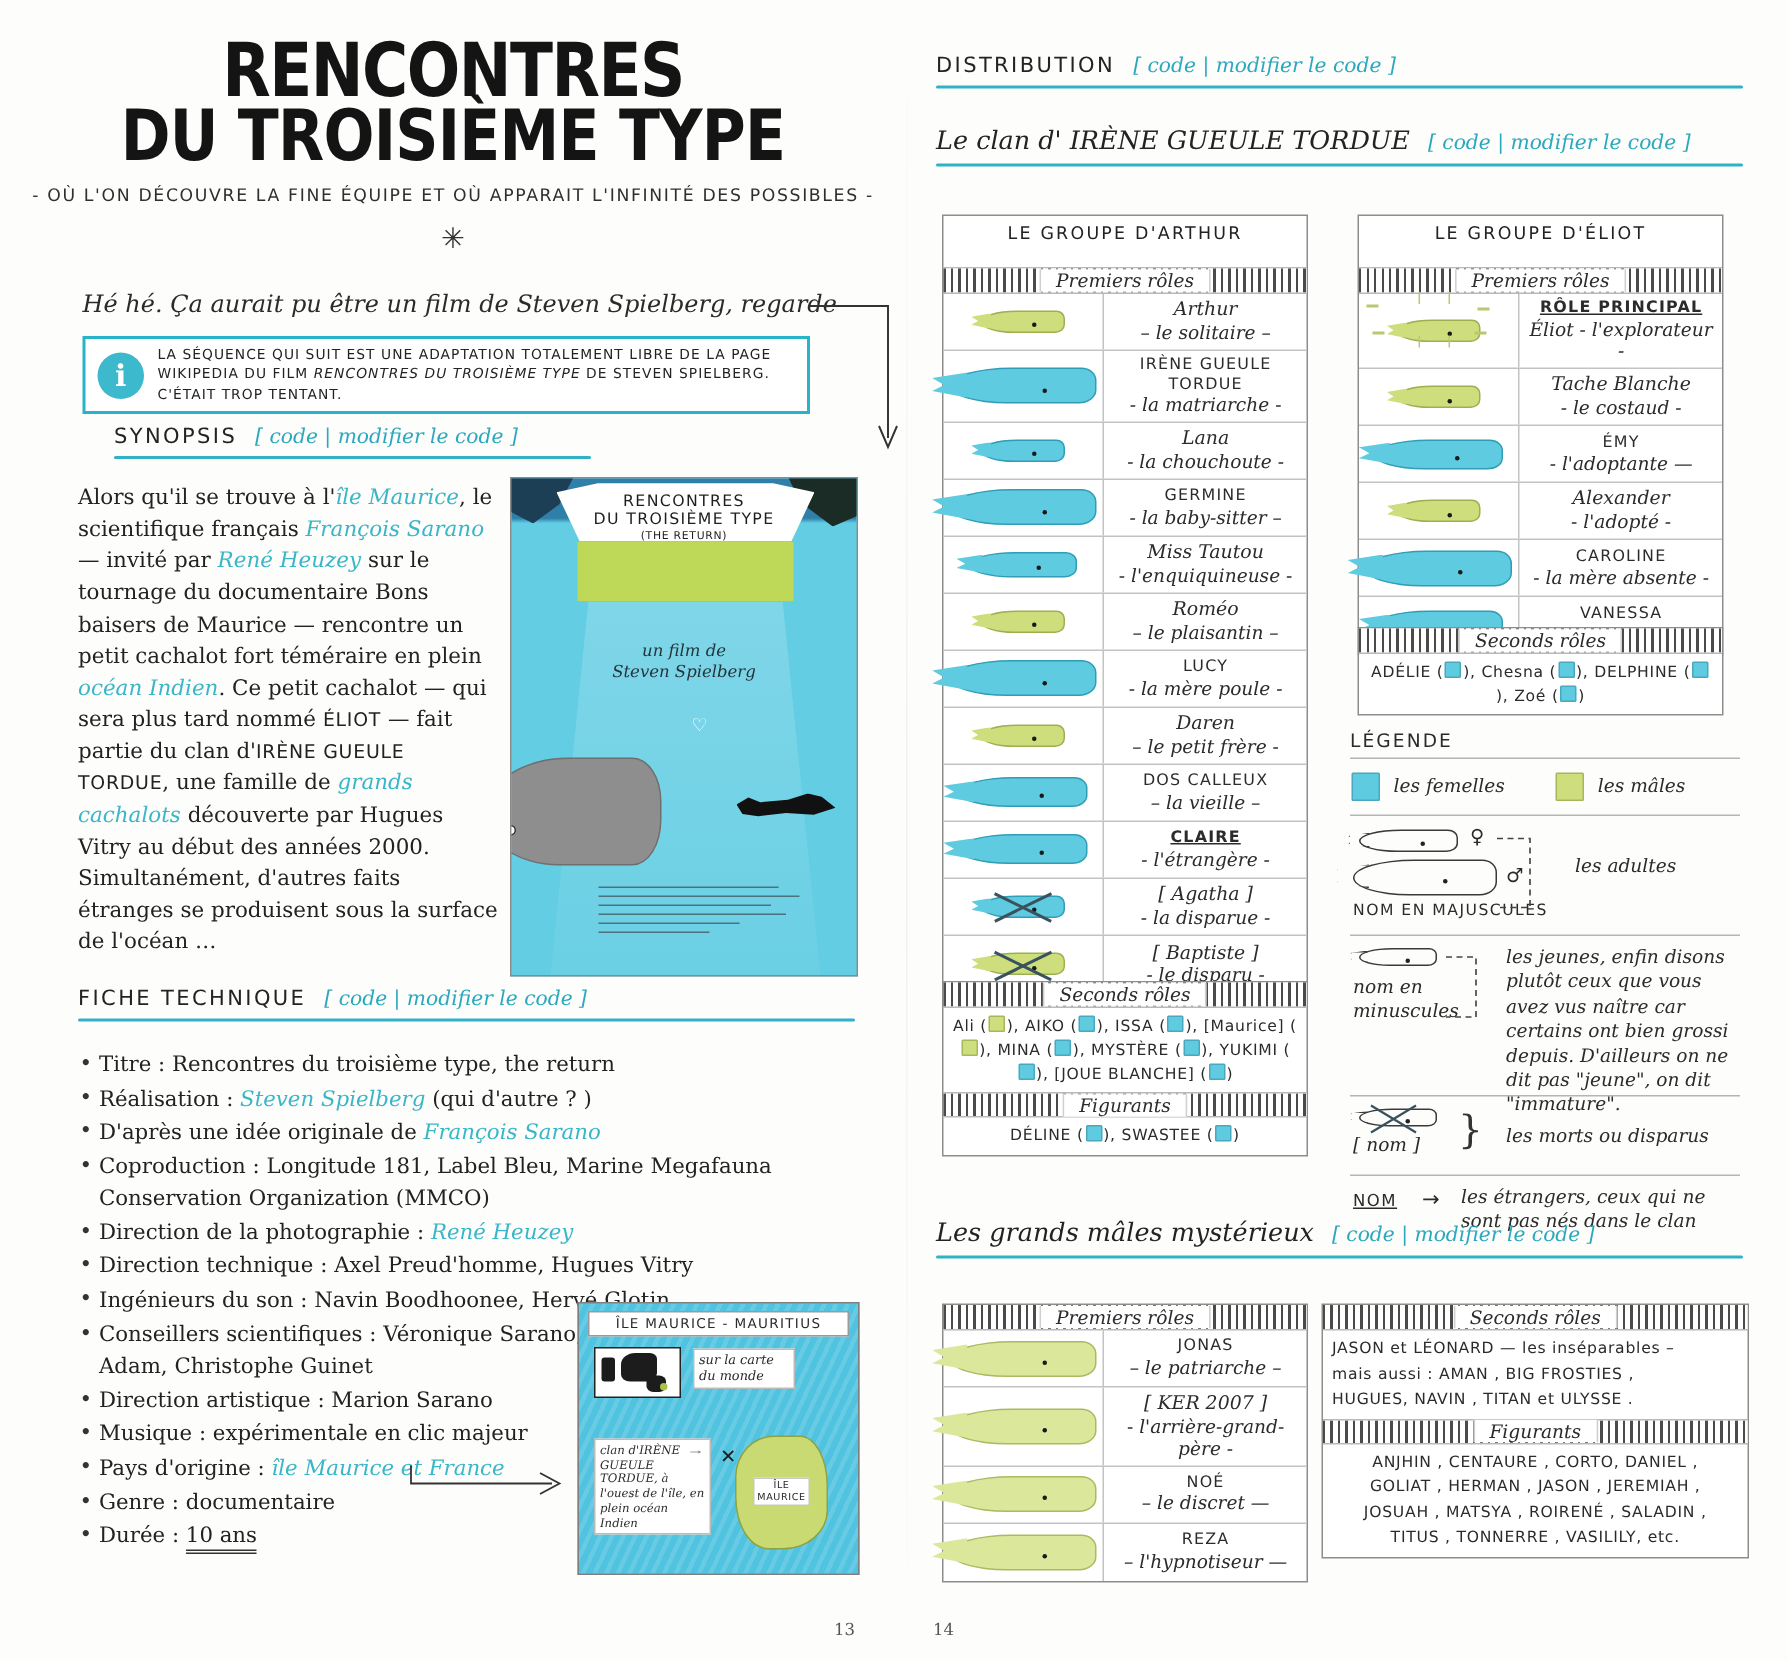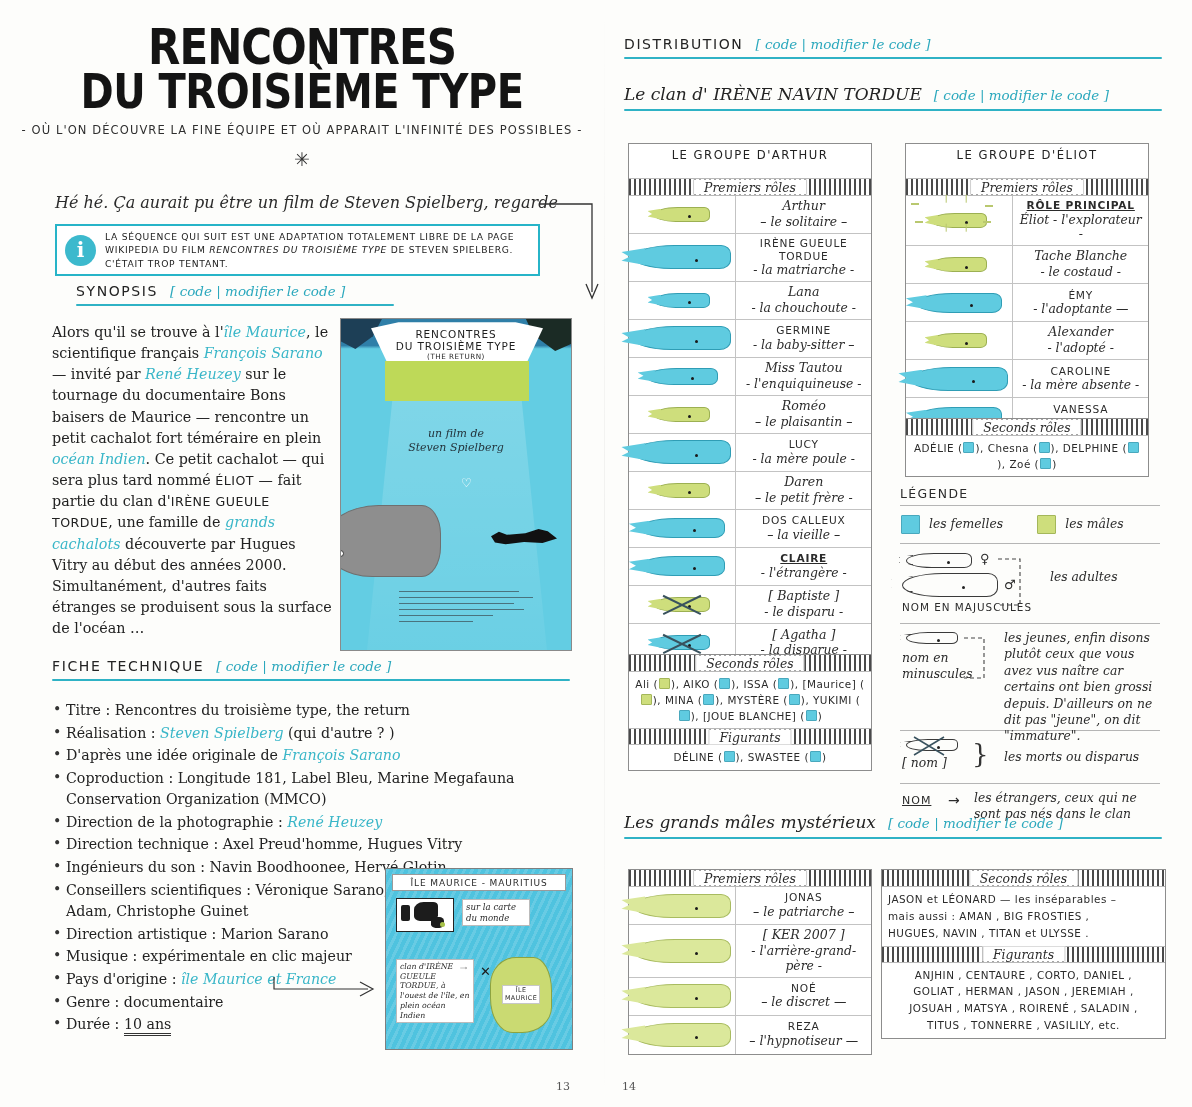--- a/index.html
+++ b/index.html
@@ -314,21 +314,21 @@
   <div class="sec" style="left:20px; top:36px; width:540px;">
     <div class="sec-row">
       <div class="sec-title caps">DISTRIBUTION</div>
       <div class="sec-code">[ code | modifier le code ]</div>
     </div>
     <div class="rule" style="width:538px;"></div>
   </div>
 
   <div class="sec" style="left:20px; top:84px; width:540px;">
     <div class="sec-row">
-      <div class="sec-title cur">Le clan d' IRÈNE NAVIN TORDUE</div>
+      <div class="sec-title cur">Le clan d' IRÈNE GUEULE TORDUE</div>
       <div class="sec-code">[ code | modifier le code ]</div>
     </div>
     <div class="rule" style="width:538px;"></div>
   </div>
 
   <div class="tbl" style="left:24px; top:143px; width:244px;">
     <div class="tbl-cap caps">LE GROUPE D'ARTHUR</div>
     <div class="hatchbar">
         <span>Premiers rôles</span>
       </div>
@@ -479,47 +479,47 @@
             </div>
           </div>
           <div class="ncell">
             <div class="n1 ul">CLAIRE</div>
             <div class="n2">- l'étrangère -</div>
           </div>
         </div>
         <div class="row">
           <div class="wcell">
             <div style="position: relative; width: 100%; height: 100%; display: flex; align-items: center; justify-content: center;">
+              <div class="whale-ico wb-blue" style="width: 56px; height: 15px;">
+                <div class="body"></div>
+                <div class="fluke"></div>
+                <div class="eye"></div>
+              </div>
+              <div class="dead"></div>
+            </div>
+          </div>
+          <div class="ncell">
+            <div class="n1 cur">[ Agatha ]</div>
+            <div class="n2">- la disparue -</div>
+          </div>
+        </div>
+        <div class="row">
+          <div class="wcell">
+            <div style="position: relative; width: 100%; height: 100%; display: flex; align-items: center; justify-content: center;">
               <div class="whale-ico wb-green" style="width: 56px; height: 15px;">
                 <div class="body"></div>
                 <div class="fluke"></div>
                 <div class="eye"></div>
               </div>
               <div class="dead"></div>
             </div>
           </div>
           <div class="ncell">
             <div class="n1 cur">[ Baptiste ]</div>
             <div class="n2">- le disparu -</div>
-          </div>
-        </div>
-        <div class="row">
-          <div class="wcell">
-            <div style="position: relative; width: 100%; height: 100%; display: flex; align-items: center; justify-content: center;">
-              <div class="whale-ico wb-blue" style="width: 56px; height: 15px;">
-                <div class="body"></div>
-                <div class="fluke"></div>
-                <div class="eye"></div>
-              </div>
-              <div class="dead"></div>
-            </div>
-          </div>
-          <div class="ncell">
-            <div class="n1 cur">[ Agatha ]</div>
-            <div class="n2">- la disparue -</div>
           </div>
         </div>
       </div>
   </div>
 
   <div class="tbl" style="left:24px; top:654px; width:244px;">
     <div class="hatchbar">
         <span>Seconds rôles</span>
       </div>
     <div class="listcell cen caps" id="arthur-seconds-list"><span><span>Ali (</span><span class="sw g"></span><span>), </span></span> <span><span>AIKO (</span><span class="sw"></span><span>), </span></span> <span><span>ISSA (</span><span class="sw"></span><span>), </span></span> <span><span>[Maurice] (</span><span class="sw g"></span><span>), </span></span> <span><span>MINA (</span><span class="sw"></span><span>), </span></span> <span><span>MYSTÈRE (</span><span class="sw"></span><span>), </span></span> <span><span>YUKIMI (</span><span class="sw"></span><span>), </span></span> <span><span>[JOUE BLANCHE] (</span><span class="sw"></span><span>)</span></span> </div>

